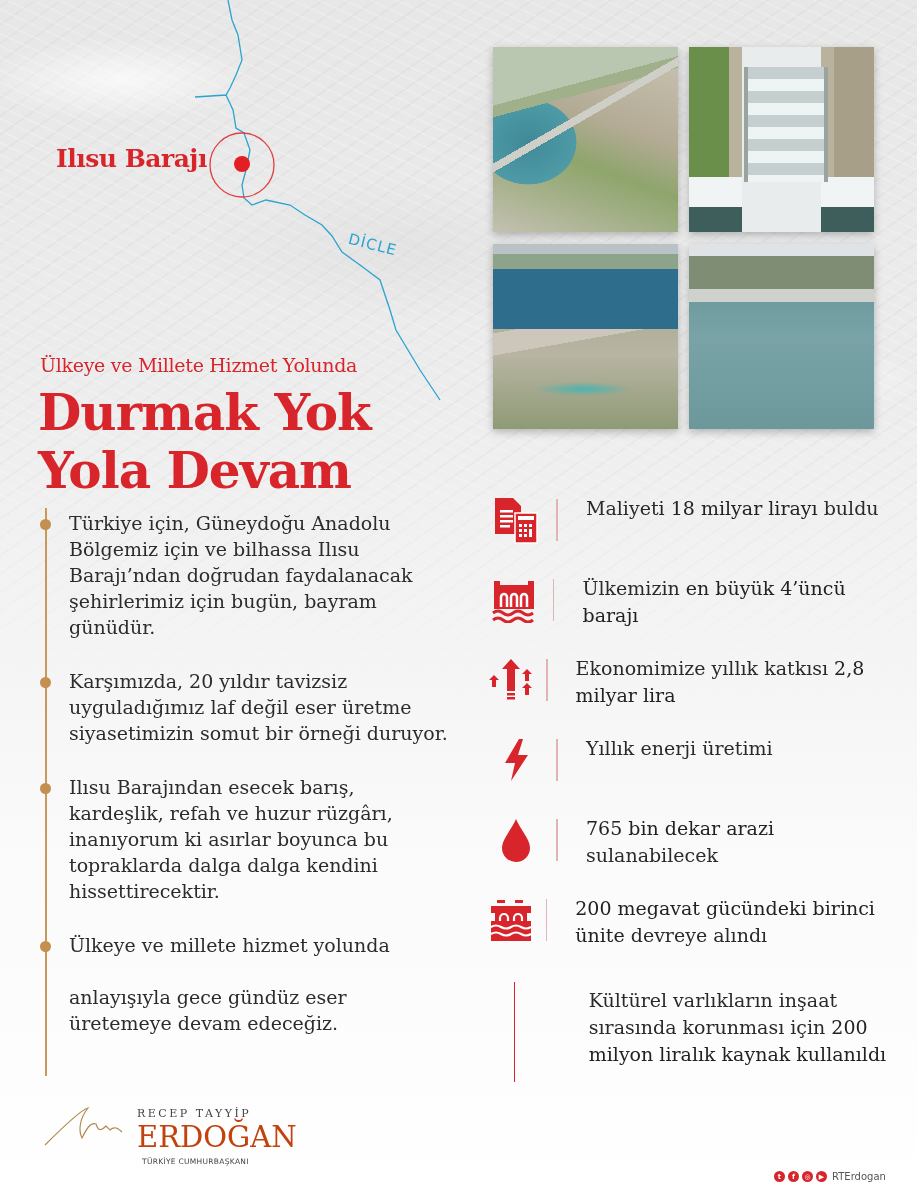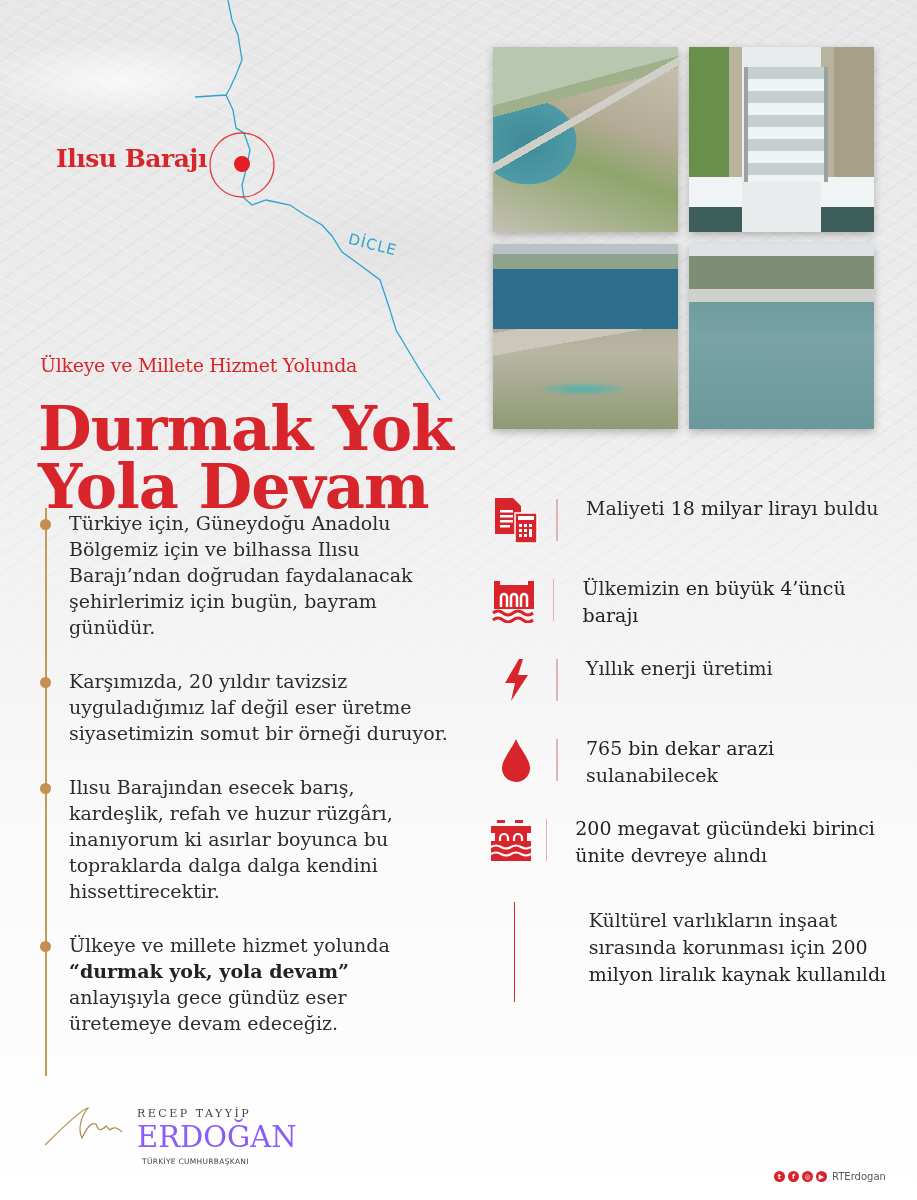--- a/index.html
+++ b/index.html
@@ -73,21 +73,21 @@
       linear-gradient(180deg, #5f8f95 0%, #79a3a6 50%, #6c989c 100%);
   }
   .subtitle {
     position: absolute; left: 40px; top: 354px;
     font-family: "DejaVu Serif", serif; font-size: 19px; color: #d8252b;
     letter-spacing: -0.3px;
   }
   .title {
     position: absolute; left: 38px; top: 384px;
     font-family: "DejaVu Serif", serif; font-weight: bold;
-    font-size: 62px; line-height: 58px; color: #d8252b; letter-spacing: -1px; margin-top: 16px;
+    font-size: 50px; line-height: 58px; color: #d8252b; letter-spacing: -1px;
   }
   .timeline {
     position: absolute; left: 45px; top: 508px; width: 2px; height: 568px;
     background: #c79a5a;
   }
   .bullets { position: absolute; left: 40px; top: 510px; width: 410px; }
   .bullet { position: relative; padding-left: 29px; margin-bottom: 28px;
     font-size: 19px; line-height: 26px; color: #2c2c2c; }
   .bullet .dot {
     position: absolute; left: 0; top: 9px; width: 11px; height: 11px;
@@ -96,21 +96,21 @@
   .bullet b { font-weight: bold; color: #222; }
   .facts { position: absolute; left: 488px; top: 495px; width: 400px; }
   .fact { position: relative; height: 80px; display: flex; align-items: flex-start; }
   .fact .icon { width: 56px; height: 50px; margin-right: 12px; display: flex; align-items: center; justify-content: center; }
   .fact .sep { width: 2px; height: 42px; background: #e2b3b5; margin-top: 4px; margin-right: 28px; }
   .fact .txt { font-size: 19px; line-height: 27px; color: #2a2a2a; }
   .fact .txt b { font-weight: normal; color: #222; }
   .fact.last .sep { height: 100px; background: #d8252b; margin-left: 26px; margin-right: 62px; margin-top: -5px;}
   .sign { position: absolute; left: 40px; top: 1095px; width: 260px; height: 80px; }
   .sign-top { position: absolute; left: 97px; top: 12px; font-size: 11px; letter-spacing: 2.5px; color: #444; font-family: "DejaVu Serif", serif; }
-  .sign-name { position: absolute; left: 97px; top: 25px; font-size: 29px; letter-spacing: 0px; color: #8b5cf6; font-family: "DejaVu Serif", serif; }
+  .sign-name { position: absolute; left: 97px; top: 25px; font-size: 29px; letter-spacing: 0px; color: #c2410c; font-family: "DejaVu Serif", serif; }
   .sign-role { position: absolute; left: 102px; top: 62px; font-size: 7.5px; letter-spacing: .3px; color: #444; font-family: "DejaVu Sans", sans-serif; text-align: center; }
   .social { position: absolute; left: 774px; top: 1171px; display: flex; align-items: center; gap: 3px; }
   .social .s-ic { width: 11px; height: 11px; border-radius: 50%; background: #d8252b; color: #fff; font-size: 7px;
     font-family: "DejaVu Sans", sans-serif; font-weight: bold; display: flex; align-items: center; justify-content: center; }
   .social .handle { margin-left: 2px; font-family: "DejaVu Sans", sans-serif; font-size: 10px; color: #555; }
 </style>
 </head>
 <body>
 
 <div class="terrain"></div>
@@ -146,21 +146,21 @@
     <span class="dot"></span>
     <span>Karşımızda, 20 yıldır tavizsiz uyguladığımız laf değil eser üretme siyasetimizin somut bir örneği duruyor.</span>
   </div>
   <div class="bullet">
     <span class="dot"></span>
     <span>Ilısu Barajından esecek barış, kardeşlik, refah ve huzur rüzgârı, inanıyorum ki asırlar boyunca bu topraklarda dalga dalga kendini hissettirecektir.</span>
   </div>
   <div class="bullet">
     <span class="dot"></span>
     <span>Ülkeye ve millete hizmet yolunda</span><br>
-    <b>“durmak yok, yola devam”</b><br>
+    <br>
     <span>anlayışıyla gece gündüz eser üretemeye devam edeceğiz.</span>
   </div>
 </div>
 
 <div class="facts">
 
   <div class="fact">
     <div class="icon">
       <svg width="46" height="48" viewBox="0 0 46 48">
         <path d="M2 2 H20 L28 10 V38 H2 Z" fill="#d8252b"></path>
@@ -198,20 +198,36 @@
         <g fill="none" stroke="#d8252b" stroke-width="3">
             <path d="M2 36 q5 -4 10 0 t10 0 t10 0 t10 0"></path>
             <path d="M2 43 q5 -4 10 0 t10 0 t10 0 t10 0"></path>
           </g>
       </svg>
     </div>
     <div class="sep"></div>
     <div class="txt"><span>Ülkemizin </span><b>en büyük 4’üncü barajı</b></div>
   </div>
 
+  <div class="fact">
+    <div class="icon">
+      <svg width="46" height="46" viewBox="0 0 46 46">
+        <g fill="#d8252b">
+          <path d="M23 2 L32 12 H27 V34 H19 V12 H14 Z"></path>
+          <rect x="19" y="36" width="8" height="2.5"></rect>
+            <rect x="19" y="40" width="8" height="2.5"></rect>
+          <path d="M6 18 L11 23 H8 V30 H4 V23 H1 Z"></path>
+          <path d="M39 12 L44 17 H41 V24 H37 V17 H34 Z"></path>
+          <path d="M39 26 L44 31 H41 V38 H37 V31 H34 Z"></path>
+        </g>
+      </svg>
+    </div>
+    <div class="sep"></div>
+    <div class="txt"><span>Ekonomimize yıllık katkısı </span><b>2,8 milyar lira</b></div>
+  </div>
 
   <div class="fact">
     <div class="icon">
       <svg width="30" height="46" viewBox="0 0 30 46">
           <path d="M18 2 L4 26 H14 L10 44 L27 18 H17 L22 2 Z" fill="#d8252b"></path>
         </svg>
     </div>
     <div class="sep"></div>
     <div class="txt"><span>Yıllık enerji üretimi </span><br></div>
   </div>

